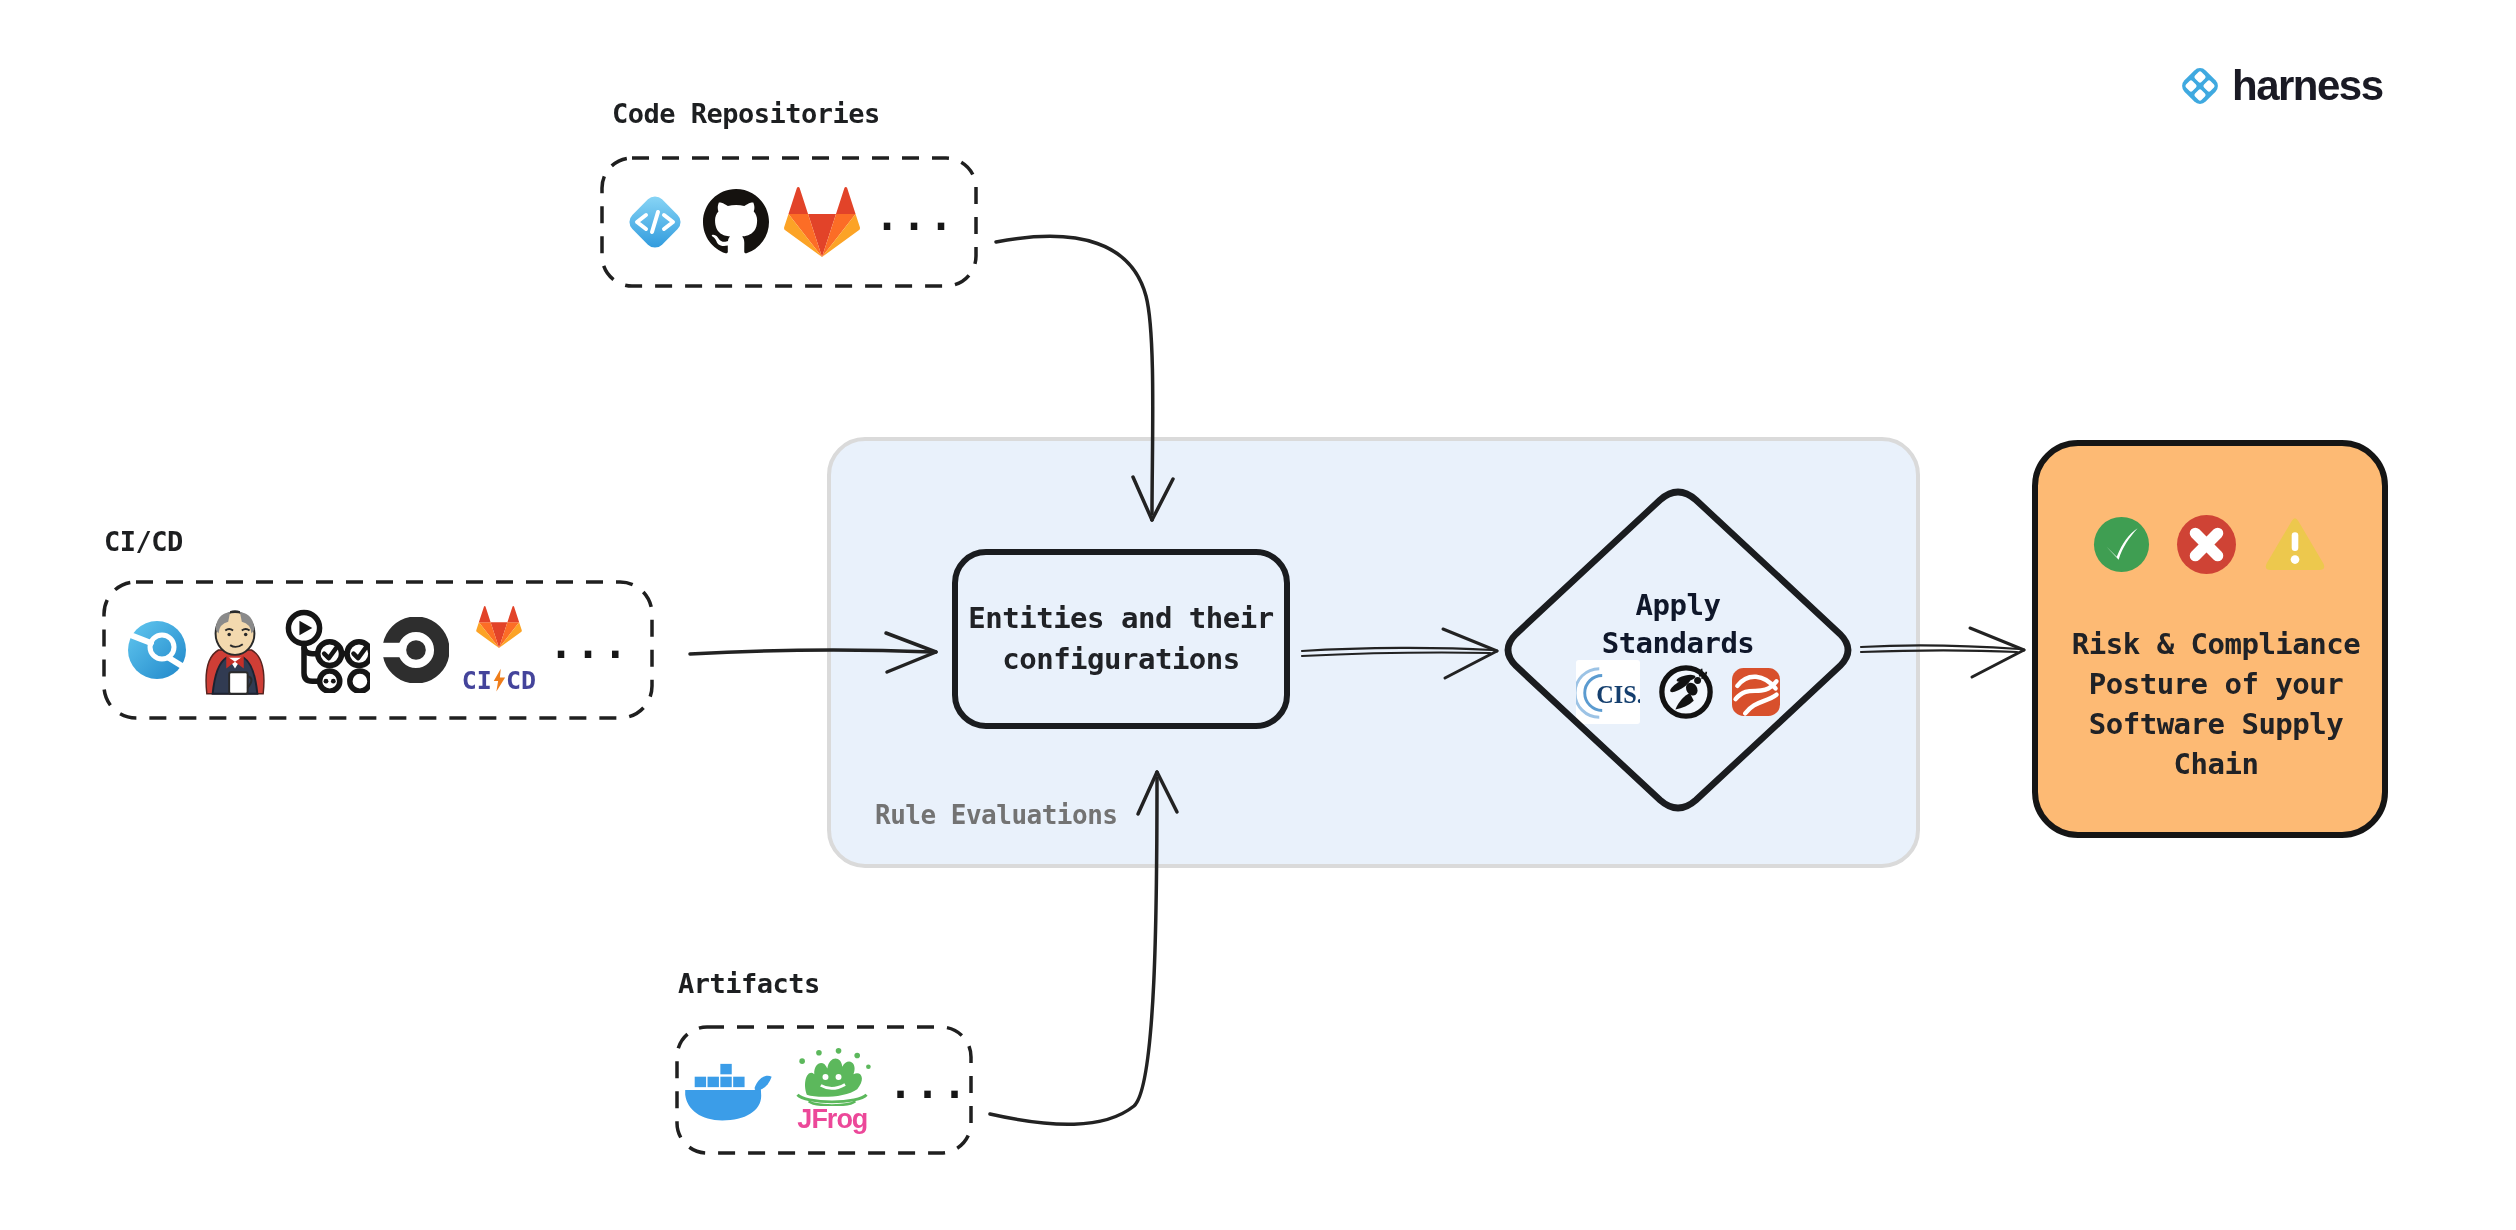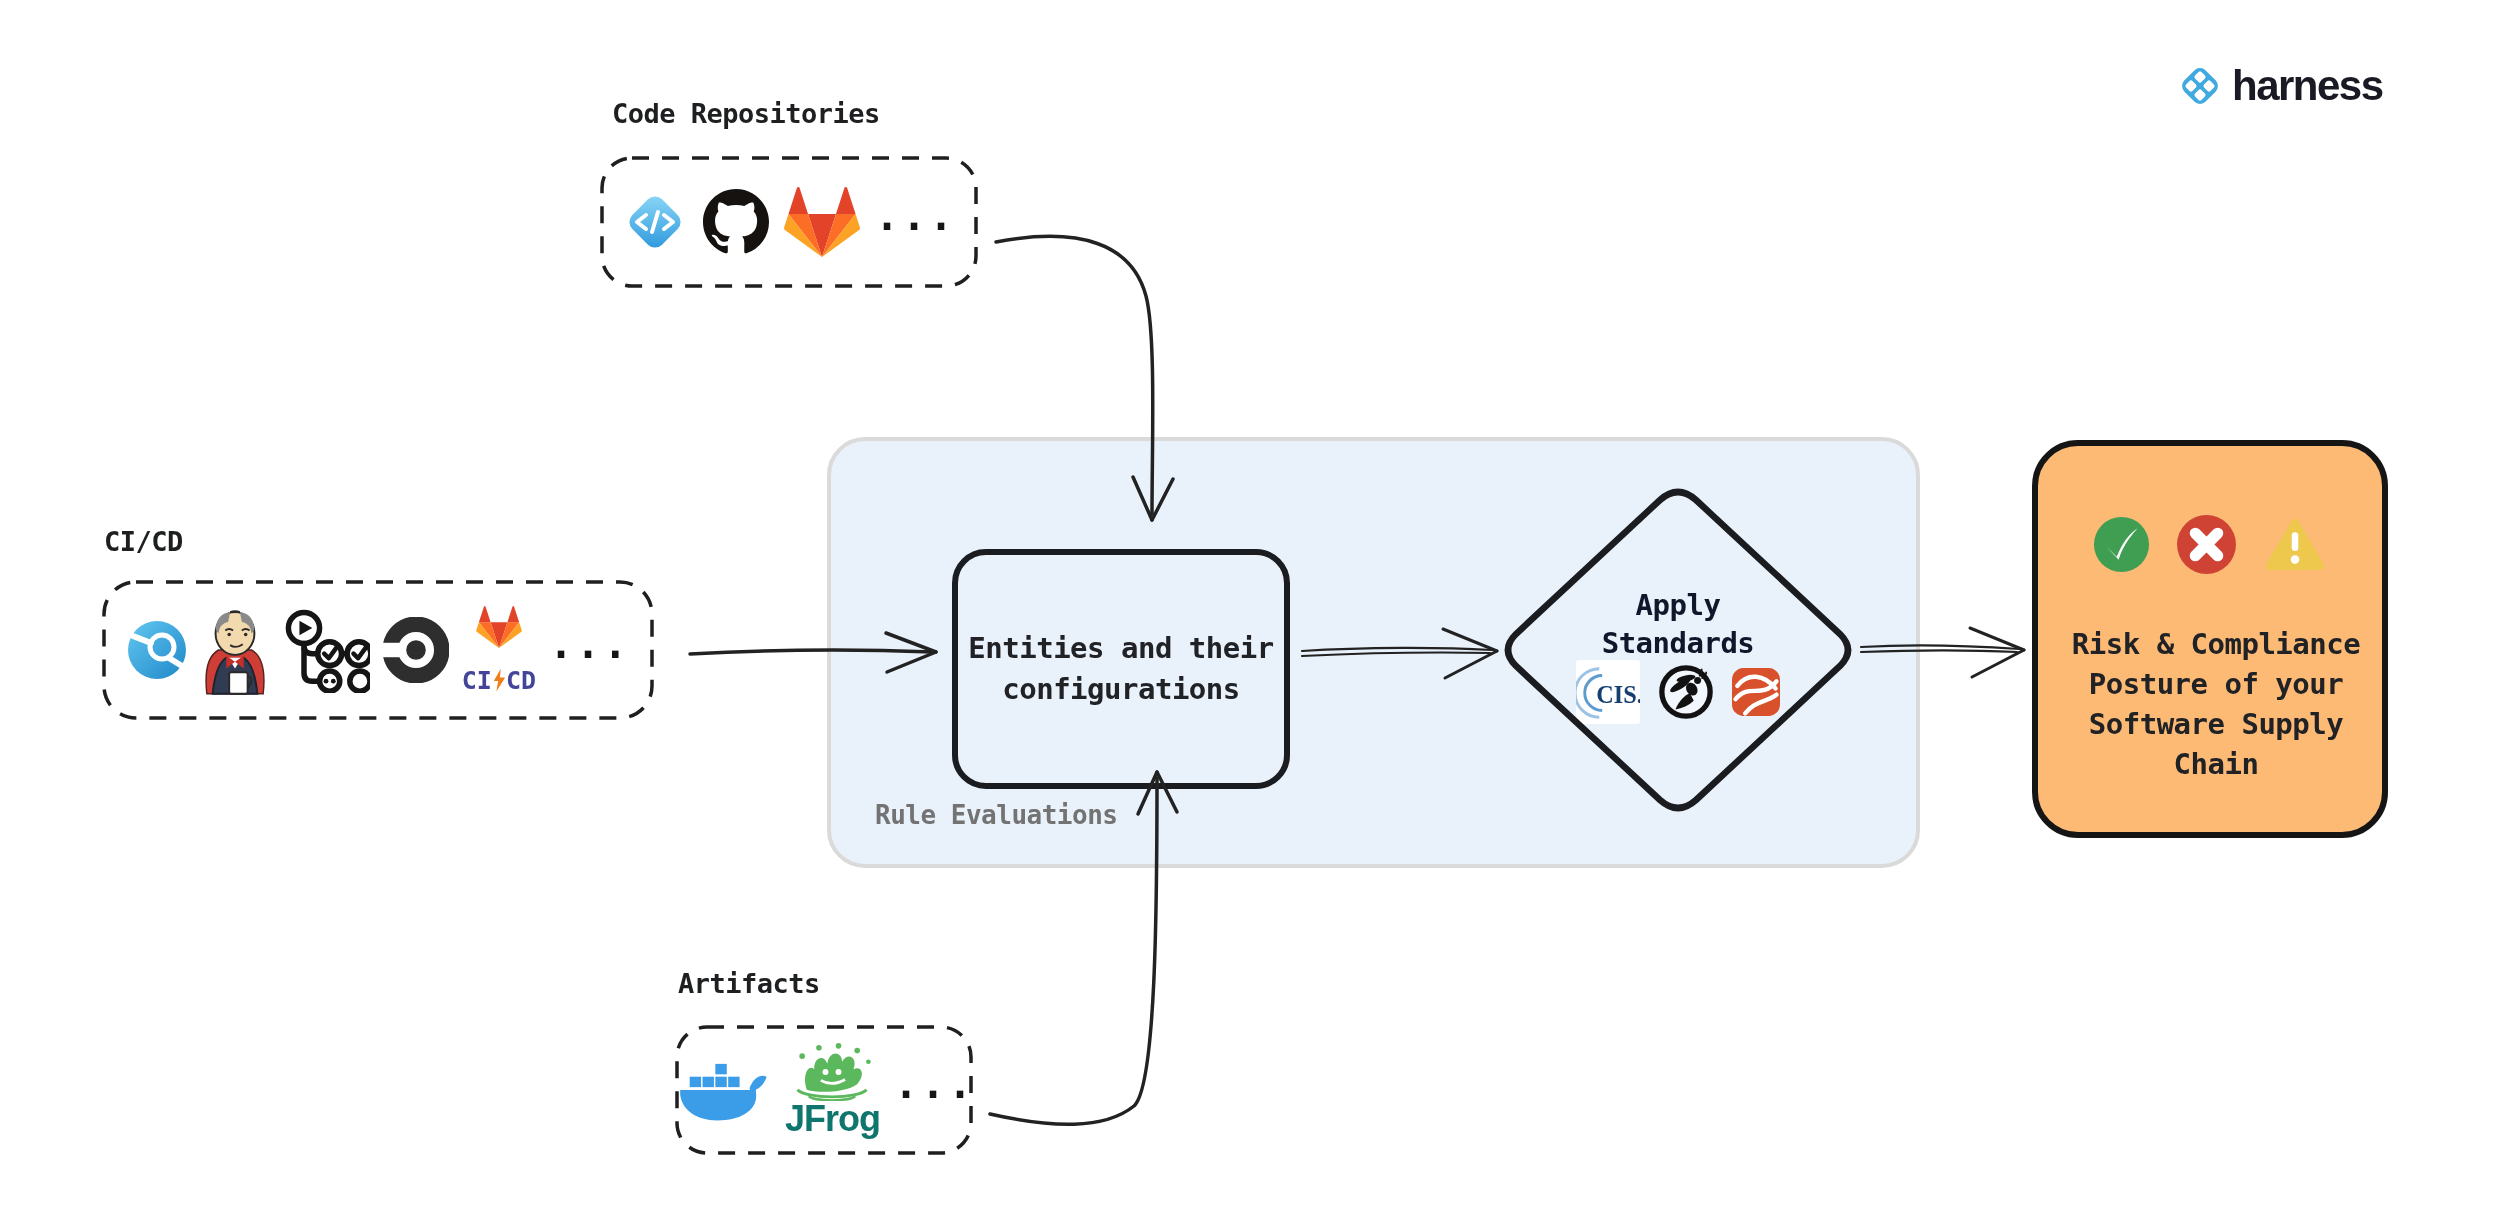--- a/index.html
+++ b/index.html
@@ -12,21 +12,21 @@
   .more{font-size:40px;font-weight:700;color:#161616;letter-spacing:3px;line-height:1;transform:translateY(-6px);align-self:center;}
 
   
   .brand{position:absolute;left:2176px;top:62px;display:flex;align-items:center;gap:8px;}
   .brand-name{font-family:"Liberation Sans",sans-serif;font-weight:700;font-size:42px;letter-spacing:-1.5px;color:#1a1a24;}
 
   
   .rules-box{position:absolute;left:827px;top:437px;width:1093px;height:431px;border-radius:38px;
              background:#e9f1fb;border:4px solid #dadada;box-sizing:border-box;}
   .rules-label{position:absolute;left:875px;top:800px;font-size:26px;font-weight:700;color:#737373;letter-spacing:-.5px;}
-  .entities-box{position:absolute;left:952px;top:549px;width:338px;height:240px;box-sizing:border-box;
+  .entities-box{position:absolute;left:952px;top:549px;width:338px;height:180px;box-sizing:border-box;
                 border:6.5px solid #1a1c1f;border-radius:34px;display:flex;align-items:center;justify-content:center;
                 text-align:center;font-size:29px;font-weight:700;line-height:1.4;color:#202226;letter-spacing:-.5px;}
 
   
   .diamond-label{position:absolute;left:1568px;top:586px;width:220px;text-align:center;
                  font-size:29px;font-weight:700;line-height:1.32;color:#0f172a;letter-spacing:-.5px;}
   .diamond-icons{position:absolute;left:1578px;top:660px;width:200px;display:flex;align-items:center;justify-content:center;gap:18px;}
 
   
   .outcome-box{position:absolute;left:2032px;top:440px;width:356px;height:398px;box-sizing:border-box;
@@ -34,21 +34,21 @@
   .outcome-icons{position:absolute;left:0;top:68px;width:100%;display:flex;align-items:center;justify-content:center;gap:26px;}
   .outcome-text{position:absolute;left:14px;top:178px;width:328px;text-align:center;
                 font-size:29px;font-weight:700;line-height:1.38;color:#202226;letter-spacing:-.5px;}
 
   
   .gl-cicd{display:flex;flex-direction:column;align-items:center;gap:18px;}
   .gl-cicd-text{display:flex;align-items:center;font-size:25px;font-weight:700;color:#44449b;letter-spacing:0;}
 
   
   .jfrog-block{display:flex;flex-direction:column;align-items:center;gap:0px;}
-  .jfrog-text{font-family:"Liberation Sans",sans-serif;font-weight:700;font-size:36px;color:#0f766e;letter-spacing:-1px;line-height:1;}
+  .jfrog-text{font-family:"Liberation Sans",sans-serif;font-weight:700;font-size:27px;color:#ec4899;letter-spacing:-1px;line-height:1;}
 
   .overlay{position:absolute;inset:0;pointer-events:none;}
 </style>
 </head>
 <body>
 
 <div class="canvas">
 
   <div class="rules-box"></div>
   <div class="rules-label">Rule Evaluations</div>

